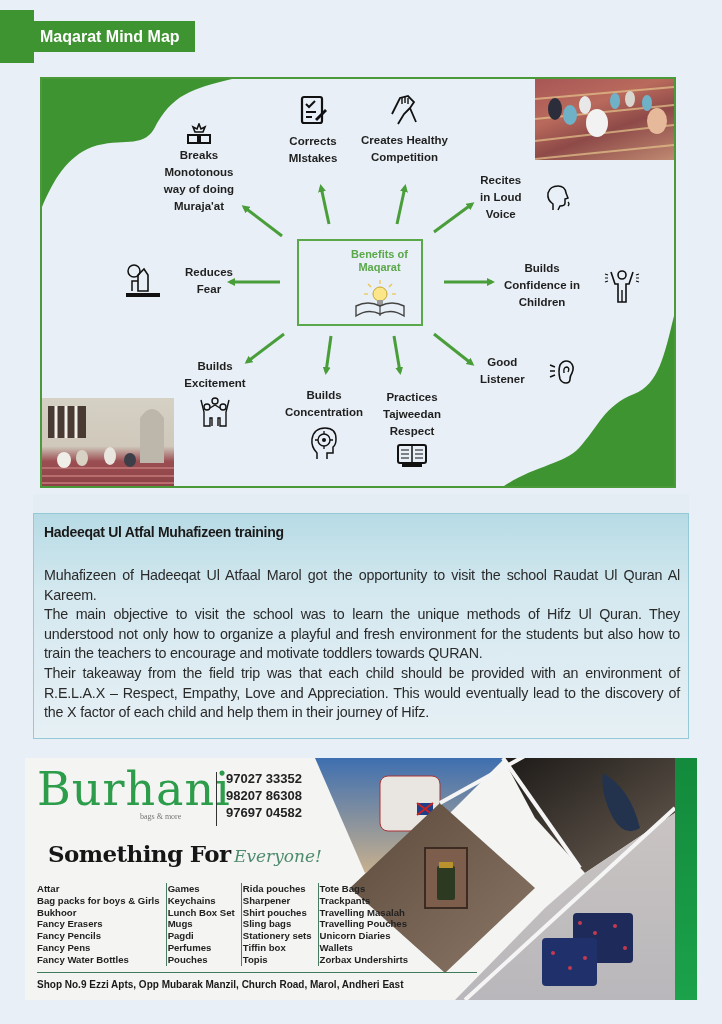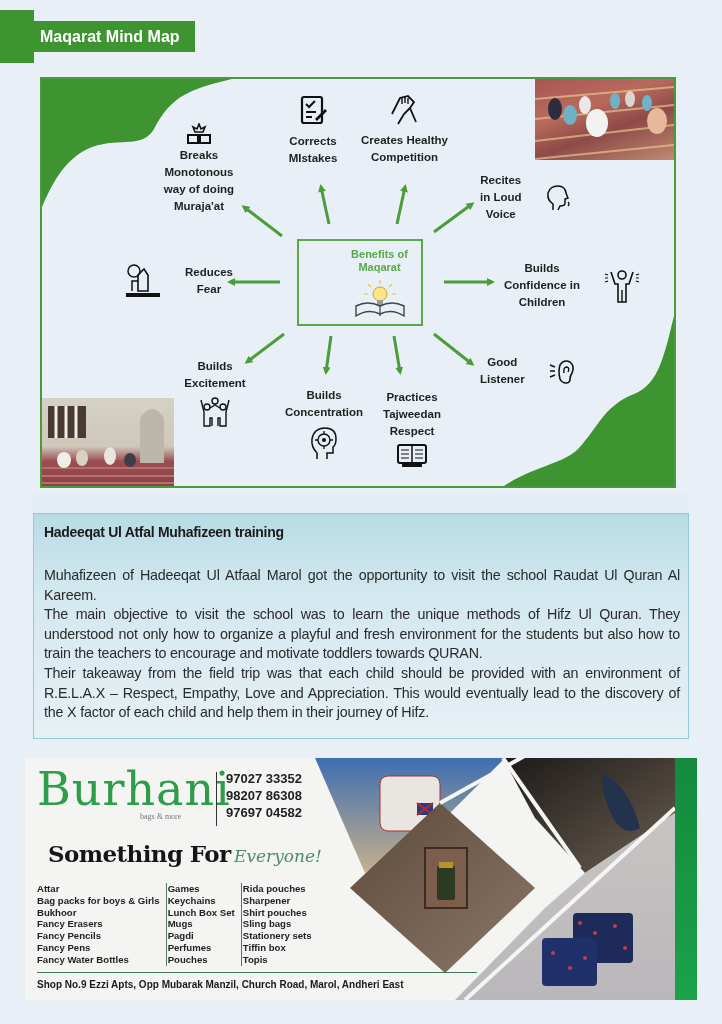--- a/index.html
+++ b/index.html
@@ -375,16 +375,25 @@
     </div>
     <div class="ad-col">
       <div>Rida pouches</div>
       <div>Sharpener</div>
       <div>Shirt pouches</div>
       <div>Sling bags</div>
       <div>Stationery sets</div>
       <div>Tiffin box</div>
       <div>Topis</div>
     </div>
+    <div class="ad-col">
+      <div>Tote Bags</div>
+      <div>Trackpants</div>
+      <div>Travelling Masalah</div>
+      <div>Travelling Pouches</div>
+      <div>Unicorn Diaries</div>
+      <div>Wallets</div>
+      <div>Zorbax Undershirts</div>
+    </div>
   </div>
   <div class="ad-hr"></div>
   <div class="ad-address">Shop No.9 Ezzi Apts, Opp Mubarak Manzil, Church Road, Marol, Andheri East</div>
 </div>
 
 </body></html>

